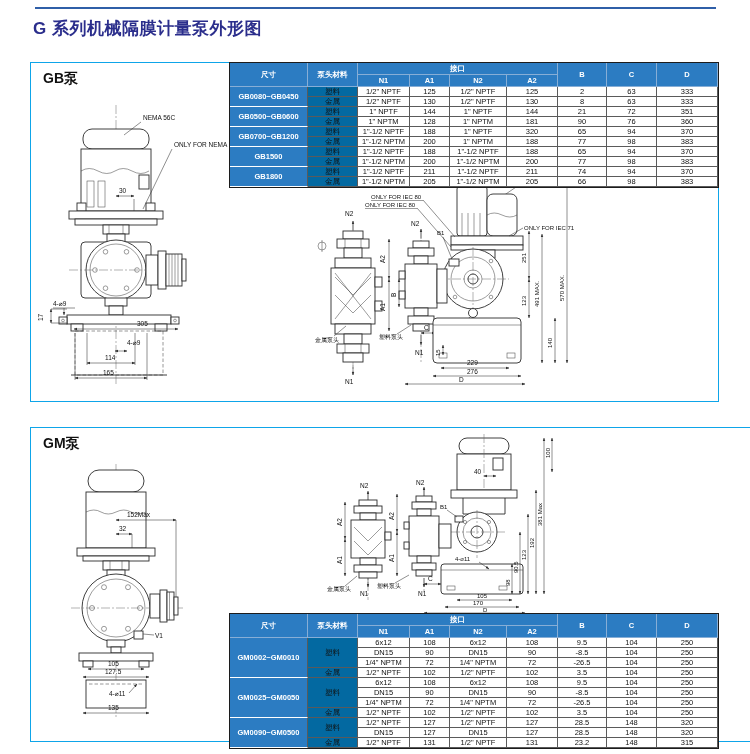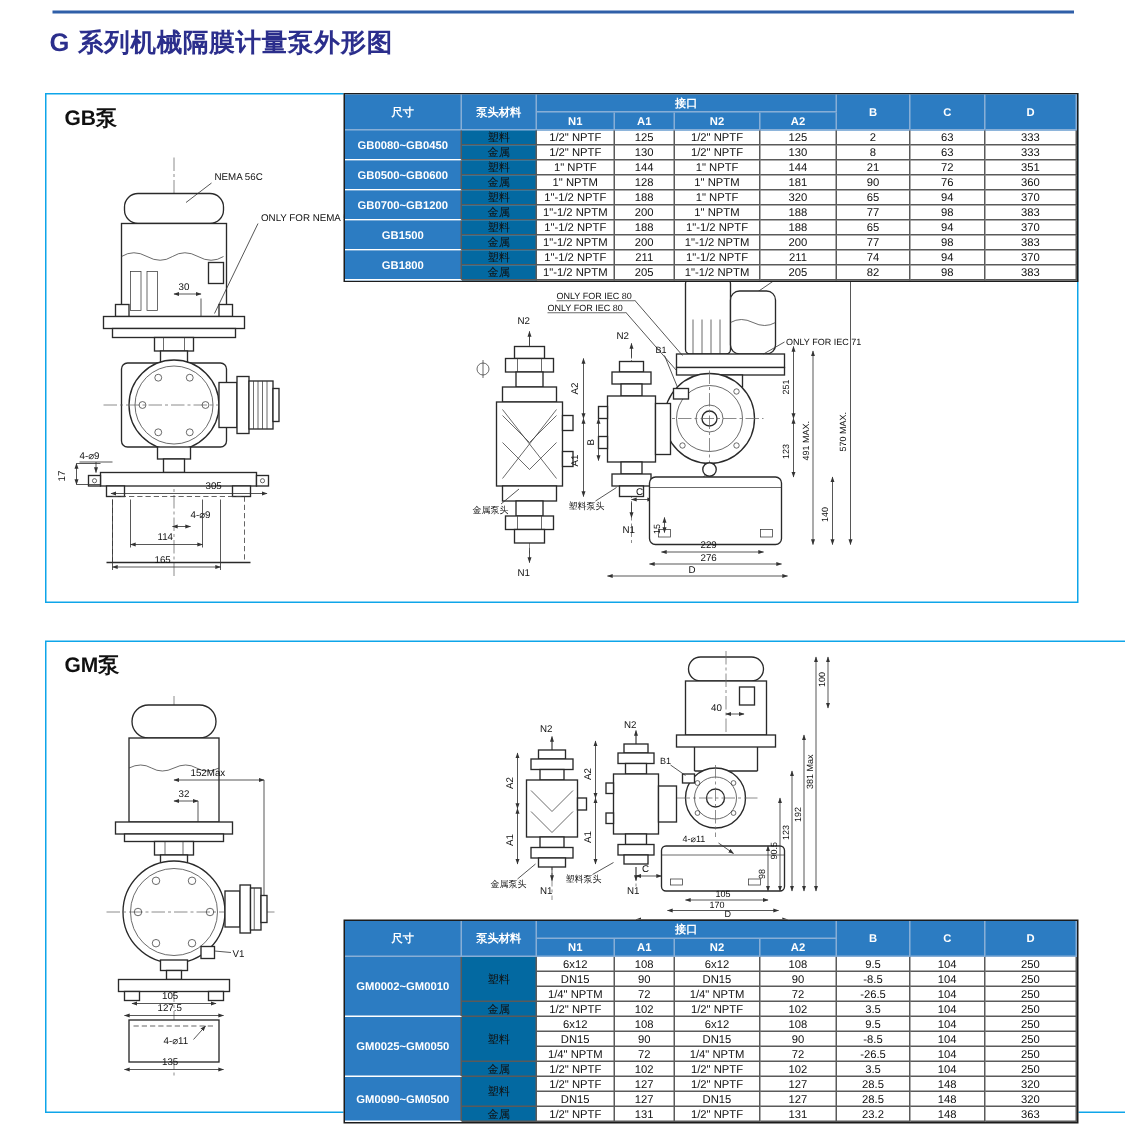--- a/index.html
+++ b/index.html
@@ -374,21 +374,21 @@
             <td>74</td>
             <td>94</td>
             <td>370</td>
           </tr>
           <tr>
             <td class="mat" rowspan="1">金属</td>
             <td>1"-1/2 NPTM</td>
             <td>205</td>
             <td>1"-1/2 NPTM</td>
             <td>205</td>
-            <td>82</td>
+            <td>66</td>
             <td>98</td>
             <td>383</td>
           </tr>
         </tbody>
     </table>
   </div>
 
   <div class="panel" id="gm-panel">
     <div class="panel-label">GM泵</div>
 
@@ -671,18 +671,18 @@
             <td>320</td>
           </tr>
           <tr>
             <td class="mat" rowspan="1">金属</td>
             <td>1/2" NPTF</td>
             <td>131</td>
             <td>1/2" NPTF</td>
             <td>131</td>
             <td>23.2</td>
             <td>148</td>
-            <td>363</td>
+            <td>315</td>
           </tr>
         </tbody>
     </table>
   </div>
 </div>
 
 </body></html>

